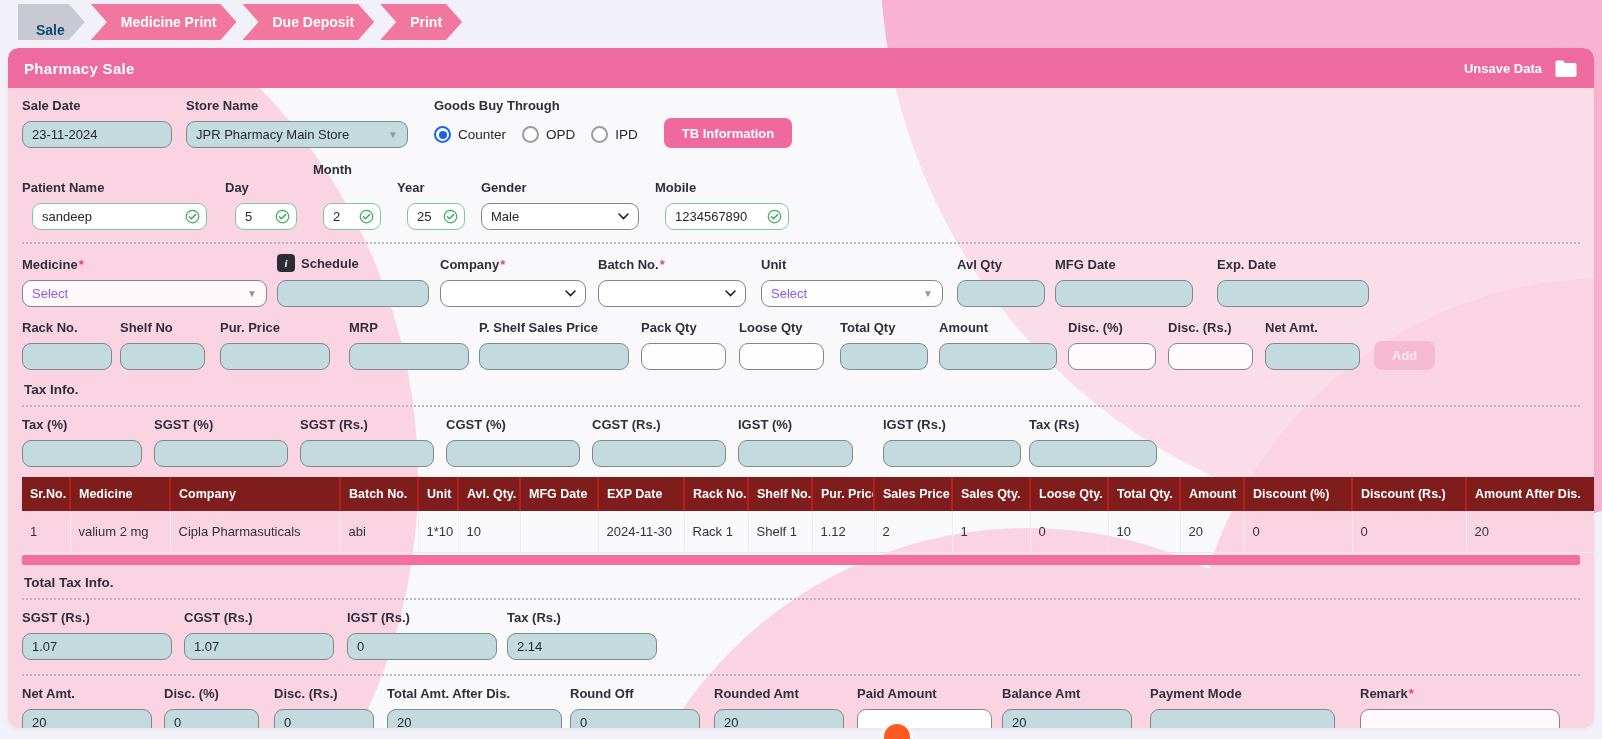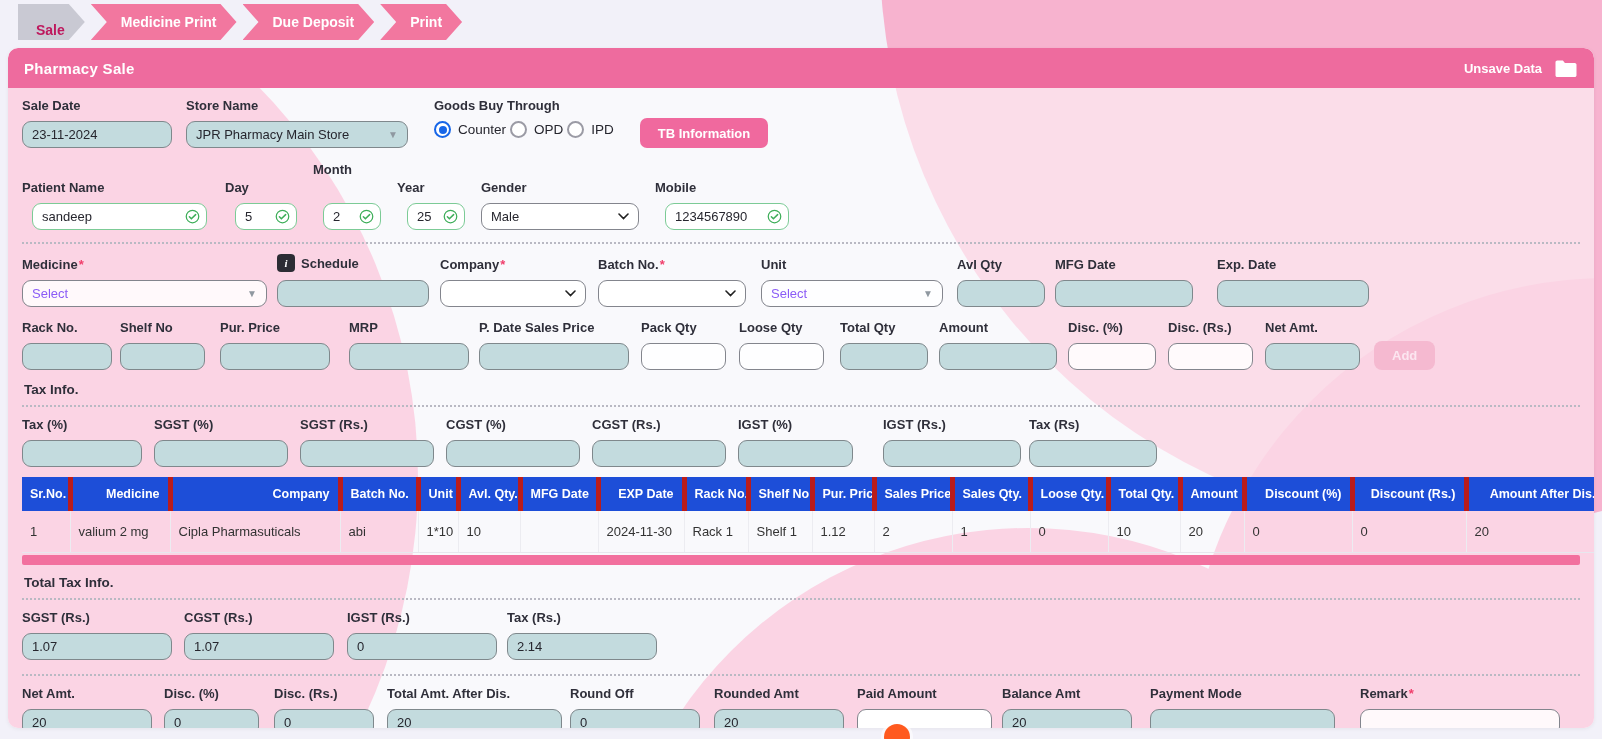--- a/index.html
+++ b/index.html
@@ -13,21 +13,21 @@
 
   
   .topbar { position:absolute; top:0; left:0; width:100%; height:45px; z-index:2; }
   .crumbs { display:flex; gap:6px; position:absolute; left:18px; top:4px; }
   .crumb {
     height:36px; display:flex; align-items:center; font-weight:700; font-size:14px;
     color:#fff; background:#f2779f; padding:0 20px 0 30px;
     clip-path: polygon(0 0, calc(100% - 16px) 0, 100% 50%, calc(100% - 16px) 100%, 0 100%, 16px 50%);
   }
   .crumb.first {
-    background:#c9c9d3; color:#be185d; padding:15px 20px 0 18px;
+    background:#c9c9d3; color:#0c4a6e; padding:15px 20px 0 18px;
     clip-path: polygon(0 0, calc(100% - 16px) 0, 100% 50%, calc(100% - 16px) 100%, 0 100%);
   }
 
   
   .panel {
     position:absolute; left:8px; top:48px; width:1586px; height:680px;
     background:rgba(255,255,255,0.55); border-radius:10px; overflow:hidden; z-index:3;
     box-shadow:0 1px 4px rgba(0,0,0,0.06);
   }
   .panel-header {
@@ -53,21 +53,21 @@
   input.inp { display:block; line-height:25px; }
   .teal { background:#c3dbde !important; border-color:#7f888c; }
   .valid { border-color:#7ccb96 !important; background:#fff; padding-right:26px; }
   .iw { position:relative;padding-left:10px; }
   .iw .check { position:absolute; right:7px; top:6px; }
   .sel { justify-content:space-between; gap:6px; cursor:pointer; }
   .ph { color:#8b5cf6; }
   .caret { color:#8f98a0; font-size:10px; line-height:1; }
   .chev { flex:0 0 auto; }
 
-  .radio-line { display:flex; align-items:flex-start; gap:4px; height:27px; }
+  .radio-line { display:flex; align-items:center; gap:16px; height:27px; }
   .radio-opt { display:flex; align-items:center; gap:7px; font-size:13.5px; color:#26262e; cursor:pointer; }
   .radio { width:17px; height:17px; border-radius:50%; border:2px solid #9b9ba5; background:#fff; position:relative; }
   .radio.on { border-color:#1766e8; }
   .radio.on::after { content:""; position:absolute; left:2.5px; top:2.5px; width:8px; height:8px; border-radius:50%; background:#1766e8; }
 
   .btn { border:none; border-radius:7px; font-family:inherit; font-weight:600; font-size:13px; cursor:pointer; }
   .btn-tb { background:#f0699e; color:#fff; height:30px; padding:0 18px; }
   .btn-add { background:#f5b9d0; color:#fce6f0; height:29px; padding:0 18px; border-radius:8px; font-weight:700; }
 
   .dots { border-top:2px dotted #b9b9c3; margin:12px 0 10px 0; }
@@ -76,22 +76,22 @@
   
   .info-ic {
     width:18px; height:18px; border-radius:4px; background:#2c2c34; color:#fff;
     font-size:11px; font-weight:700; display:inline-flex; align-items:center; justify-content:center;
     font-family:"Liberation Serif", serif; font-style:italic; margin-right:6px;
   }
 
   
   table.grid { width:100%; table-layout:fixed; border-collapse:collapse; margin-top:10px; }
   table.grid th {
-    background:#1d4ed8; color:#fff; font-size:12.5px; font-weight:600; text-align:right;
-    padding:10px 8px; border-right:5px solid #b91c1c; white-space:nowrap; overflow:hidden;
+    background:#7f1d1d; color:#fff; font-size:12.5px; font-weight:600; text-align:left;
+    padding:10px 8px; border-right:2px solid #b91c1c; white-space:nowrap; overflow:hidden;
   }
   table.grid td {
     font-size:13px; color:#333; padding:13px 8px; border-right:1px solid #ececf1;
     border-bottom:1px solid #e7e7ee; white-space:nowrap; overflow:hidden; background:transparent;
   }
   .hscroll { height:10px; background:#f2709e; border-radius:2px; margin-top:2px; }
 
   .fab { position:absolute; left:884px; top:724px; width:26px; height:26px; border-radius:50%;
          background:#ff5a1f; z-index:10; box-shadow:0 0 0 3px rgba(255,255,255,.6); }
 </style>
@@ -289,21 +289,21 @@
       </div>
       <div class="f" style="width:110px; margin-left:15px;">
         <label>Pur. Price</label>
         <input class="inp teal" readonly="" style="">
       </div>
       <div class="f" style="width:120px; margin-left:19px;">
         <label>MRP</label>
         <input class="inp teal" readonly="" style="">
       </div>
       <div class="f" style="width:150px; margin-left:10px;">
-        <label>P. Date Sales Price</label>
+        <label>P. Shelf Sales Price</label>
         <input class="inp teal" readonly="" style="">
       </div>
       <div class="f" style="width:85px; margin-left:12px;">
         <label>Pack Qty</label>
         <input class="inp" style="">
       </div>
       <div class="f" style="width:85px; margin-left:13px;">
         <label>Loose Qty</label>
         <input class="inp" style="">
       </div>

